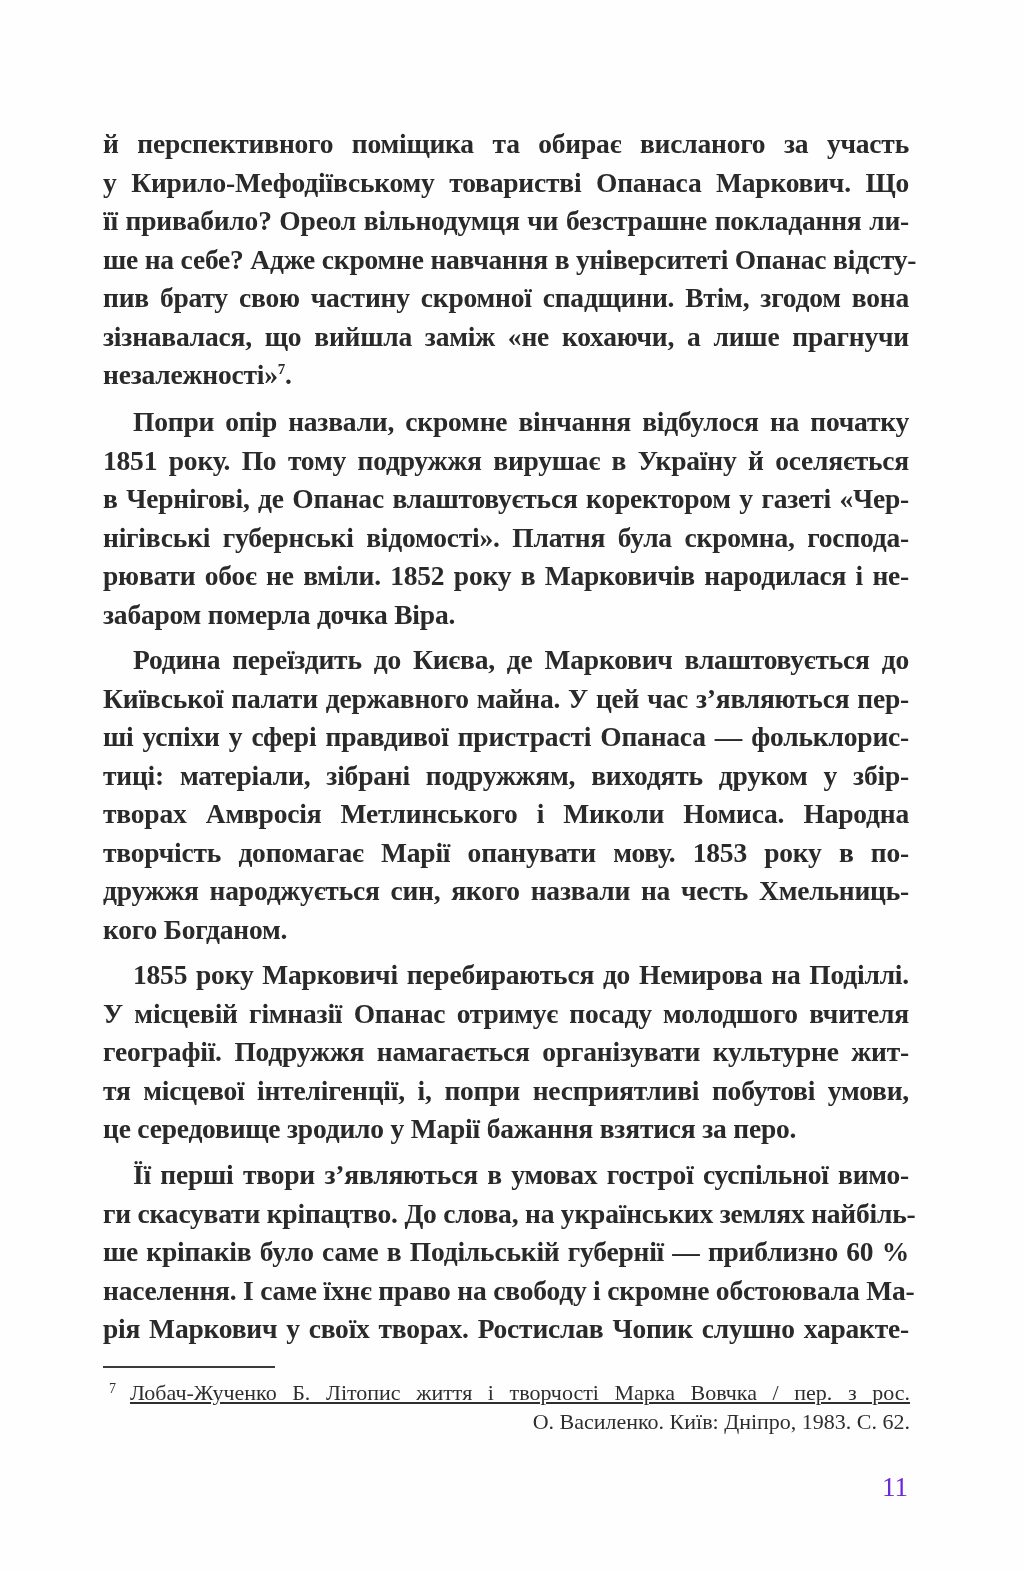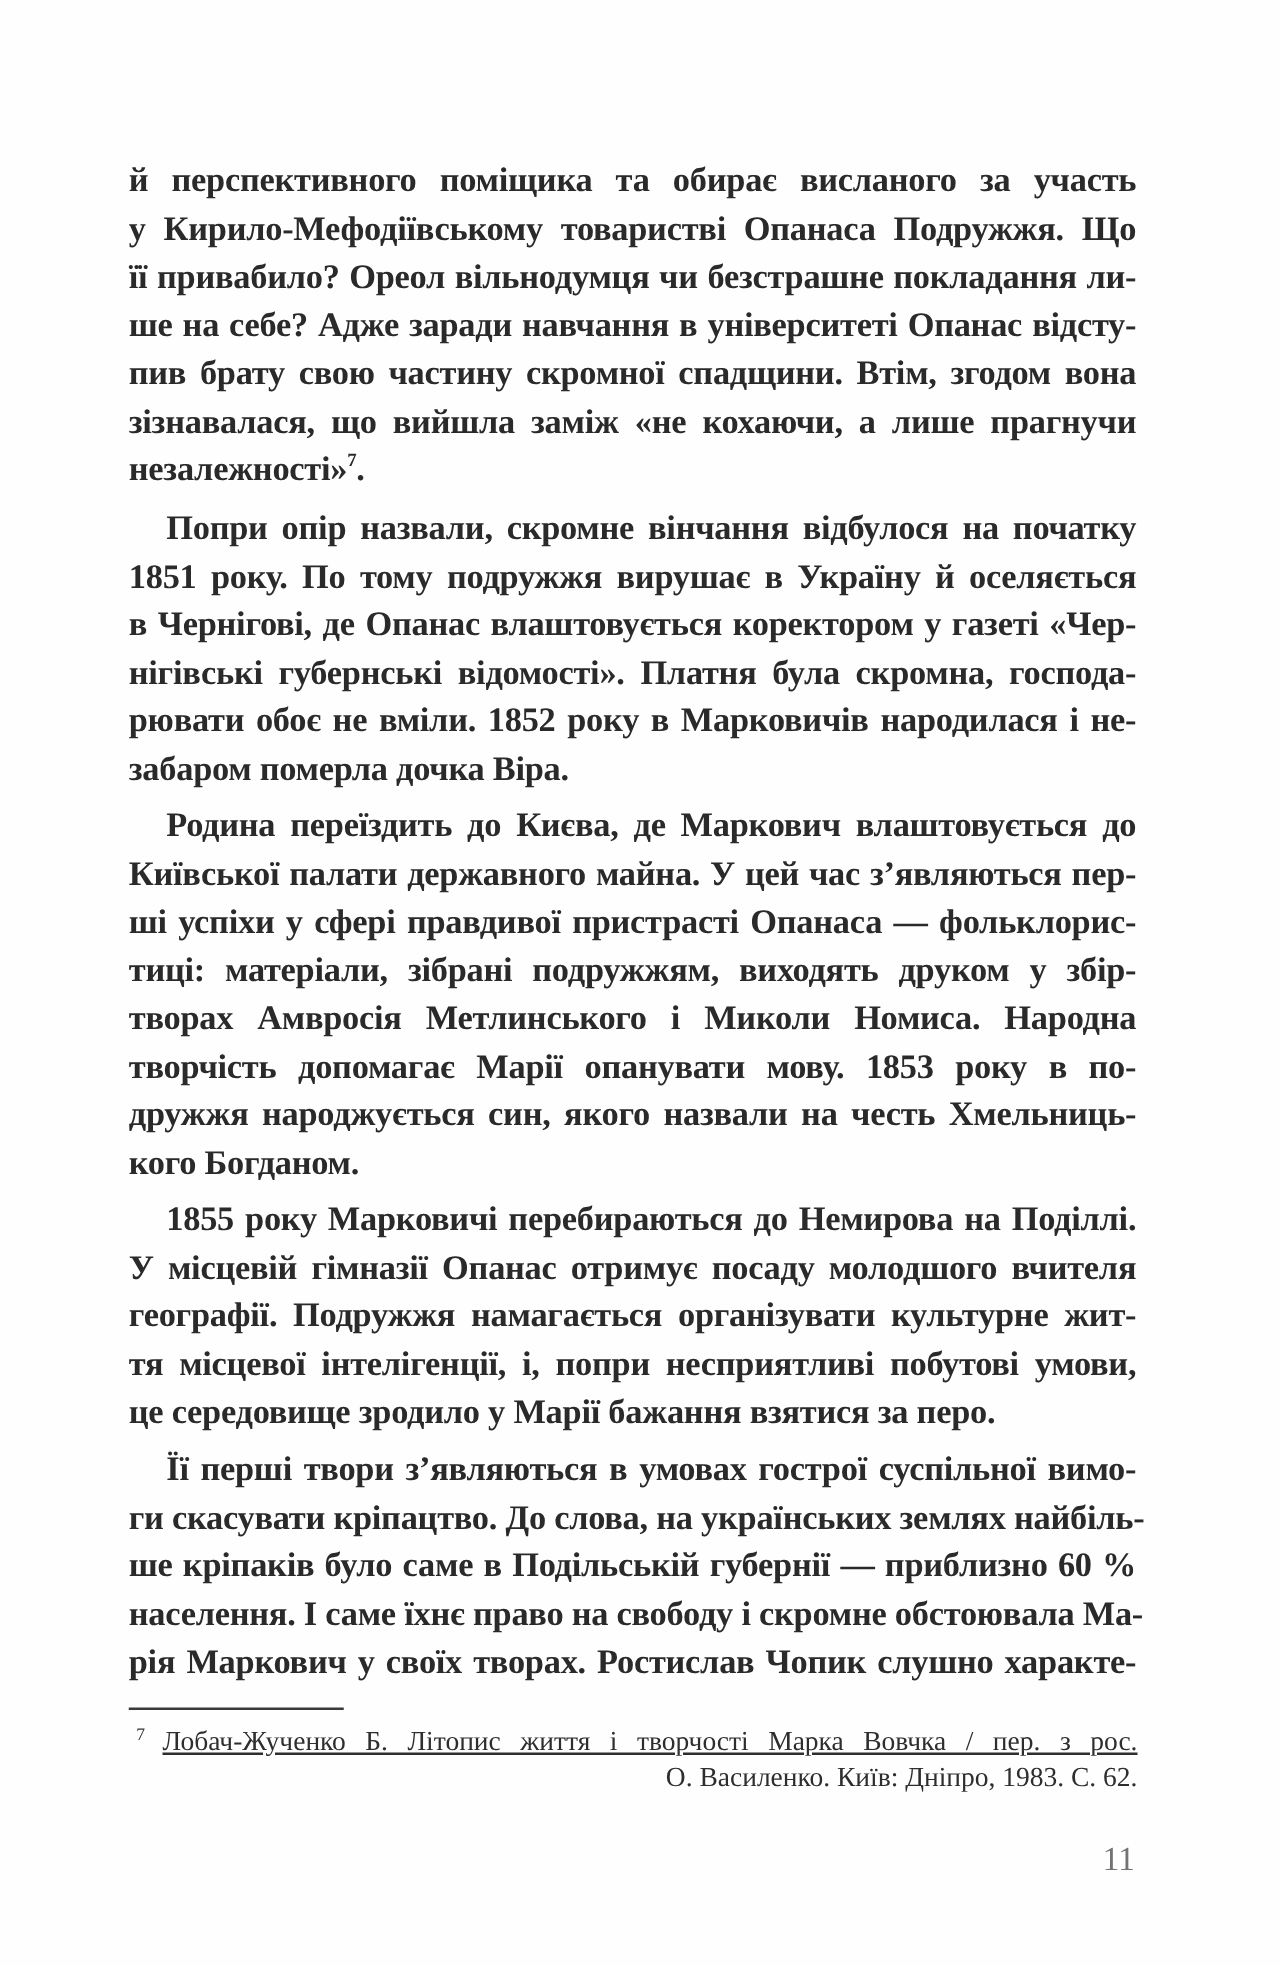--- a/index.html
+++ b/index.html
@@ -92,35 +92,35 @@
       text-decoration: underline;
     }
     .page-number {
       position: absolute;
       left: 860px;
       width: 48px;
       top: 1470px;
       text-align: right;
       font-size: 27px;
       line-height: 34px;
-      color: #737373;
+      color: #6d28d9;
     }
   </style>
 </head>
 <body>
 
 <div class="page">
 
   <div class="text-block">
 
     <div>
       <div class="line" style="top:0px">й перспективного поміщика та обирає висланого за участь</div>
-      <div class="line" style="top:38.5px">у Кирило-Мефодіївському товаристві Опанаса Подружжя. Що</div>
+      <div class="line" style="top:38.5px">у Кирило-Мефодіївському товаристві Опанаса Маркович. Що</div>
       <div class="line" style="top:77px">її привабило? Ореол вільнодумця чи безстрашне покладання ли-</div>
-      <div class="line" style="top:115.5px">ше на себе? Адже заради навчання в університеті Опанас відсту-</div>
+      <div class="line" style="top:115.5px">ше на себе? Адже скромне навчання в університеті Опанас відсту-</div>
       <div class="line" style="top:154px">пив брату свою частину скромної спадщини. Втім, згодом вона</div>
       <div class="line" style="top:192.5px">зізнавалася, що вийшла заміж «не кохаючи, а лише прагнучи</div>
       <div class="line last" style="top:231px"><span>незалежності»</span><sup class="fnref">7</sup><span>.</span></div>
     </div>
 
     <div>
       <div class="line indent" style="top:278px">Попри опір назвали, скромне вінчання відбулося на початку</div>
       <div class="line" style="top:316.5px">1851 року. По тому подружжя вирушає в Україну й оселяється</div>
       <div class="line" style="top:355px">в Чернігові, де Опанас влаштовується коректором у газеті «Чер-</div>
       <div class="line" style="top:393.5px">нігівські губернські відомості». Платня була скромна, господа-</div>

